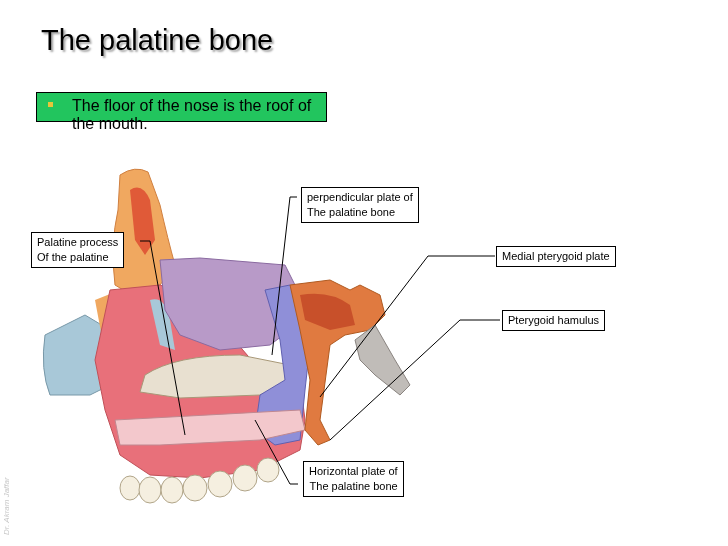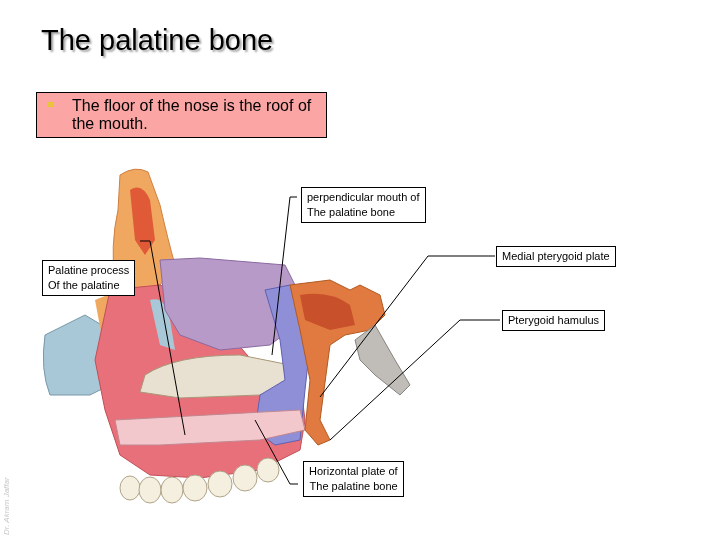--- a/index.html
+++ b/index.html
@@ -1,18 +1,18 @@
 <!DOCTYPE html>
 <html><head>
 <meta charset="utf-8">
 <style>
   html, body { margin: 0; padding: 0; background: #ffffff; }
   body { width: 728px; height: 546px; position: relative; overflow: hidden; font-family: "Liberation Sans", sans-serif; color: #000; }
   .title { position: absolute; left: 41px; top: 22px; font-size: 29px; line-height: 36px; color: #000; text-shadow: 2px 2px 2px rgba(0,0,0,0.35); white-space: nowrap; }
-  .bullet-box { position: absolute; left: 36px; top: 92px; width: 291px; height: 46px; border: 1px solid #000; box-sizing: border-box; background: #fca5a5; }
+  .bullet-box { position: absolute; left: 36px; top: 92px; width: 291px; height: 30px; border: 1px solid #000; box-sizing: border-box; background: #22c55e; }
   .bullet-mark { position: absolute; left: 11px; top: 9px; width: 5px; height: 5px; background: #e8c53a; }
   .bullet-text { position: absolute; left: 35px; top: 4px; font-size: 16px; line-height: 18px; width: 250px; }
   .label { position: absolute; border: 1px solid #000; background: #fff; box-sizing: border-box; font-size: 11px; line-height: 15px; padding: 2px 5px; white-space: nowrap; }
   svg.art { position: absolute; left: 0; top: 0; }
   .watermark { position: absolute; left: 2px; top: 535px; font-size: 8px; color: #c8c8c8; transform-origin: 0 0; transform: rotate(-90deg); white-space: nowrap; font-style: italic; }
 </style>
 </head>
 <body>
 
 <div class="title">The palatine bone</div>
@@ -57,27 +57,27 @@
 
   <g stroke="#000" stroke-width="1" fill="none">
     <polyline points="140,241 150,241 185,435"></polyline>
     <polyline points="297,197 290,197 272,355"></polyline>
     <polyline points="495,256 428,256 320,397"></polyline>
     <polyline points="500,320 460,320 330,440"></polyline>
     <polyline points="298,484 290,484 255,420"></polyline>
   </g>
 </svg>
 
-<div class="label" style="left:42px; top:232px;margin-top:28px;">
+<div class="label" style="left:31px; top:232px;">
   <div>Palatine process</div>
   <div>Of the palatine</div>
 </div>
 
 <div class="label" style="left:301px; top:187px;">
-  <div>perpendicular mouth of</div>
+  <div>perpendicular plate of</div>
   <div>The palatine bone</div>
 </div>
 
 <div class="label" style="left:496px; top:246px;">
   <div>Medial pterygoid plate</div>
 </div>
 
 <div class="label" style="left:502px; top:310px;">
   <div>Pterygoid hamulus</div>
 </div>

